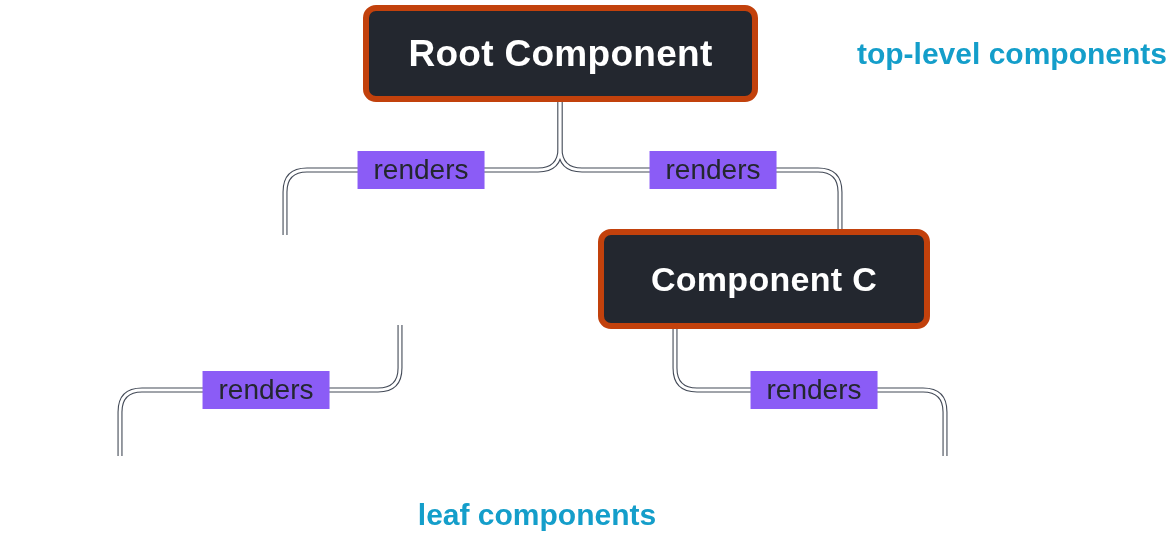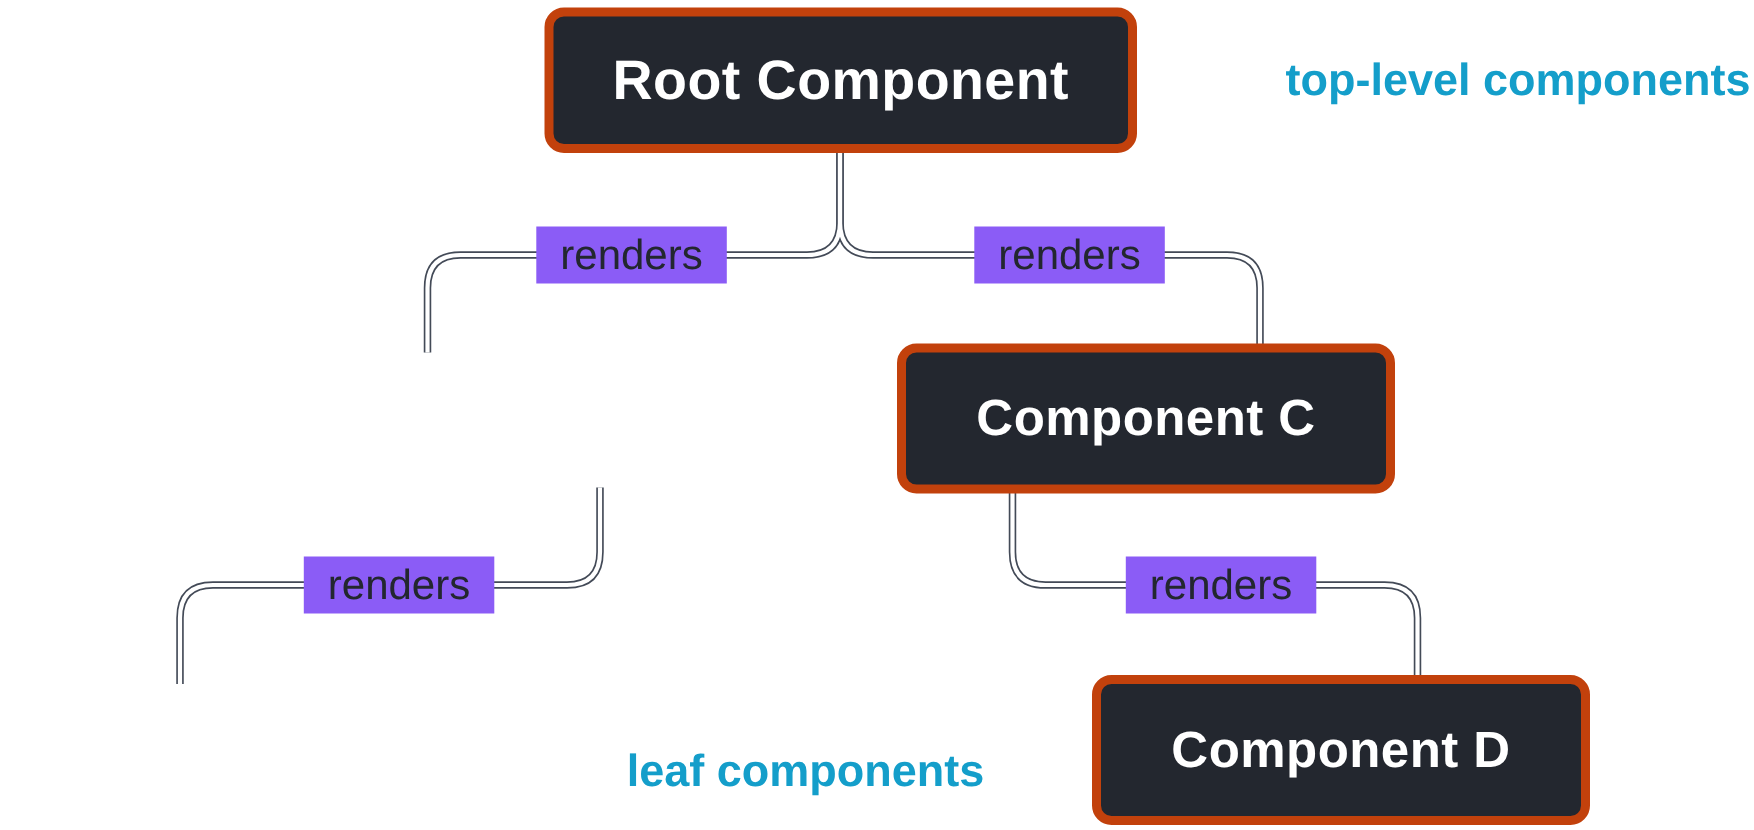--- a/index.html
+++ b/index.html
@@ -110,23 +110,20 @@
   <div class="node node-root">
     <span>Root Component</span>
   </div>
 
 
   <div class="node node-c">
     <span>Component C</span>
   </div>
 
 
-  <div class="node node-d">
-    <span>Component D</span>
-  </div>
 
   <span class="edge-label edge-label-1">renders</span>
   <span class="edge-label edge-label-2">renders</span>
   <span class="edge-label edge-label-3">renders</span>
   <span class="edge-label edge-label-4">renders</span>
 
   <div class="annotation annotation-top">top-level components</div>
 
   <div class="annotation annotation-leaf">leaf components</div>
 

